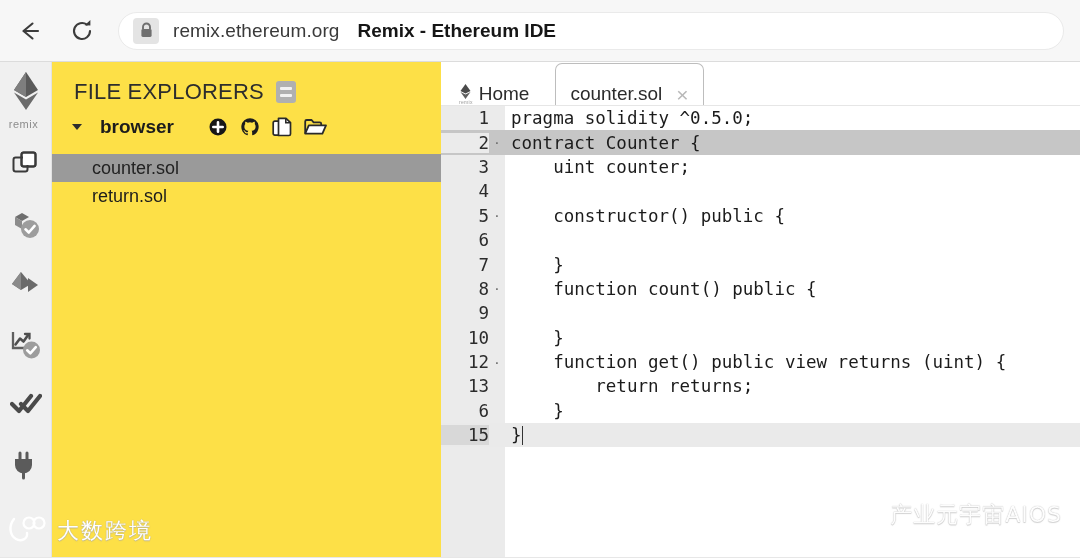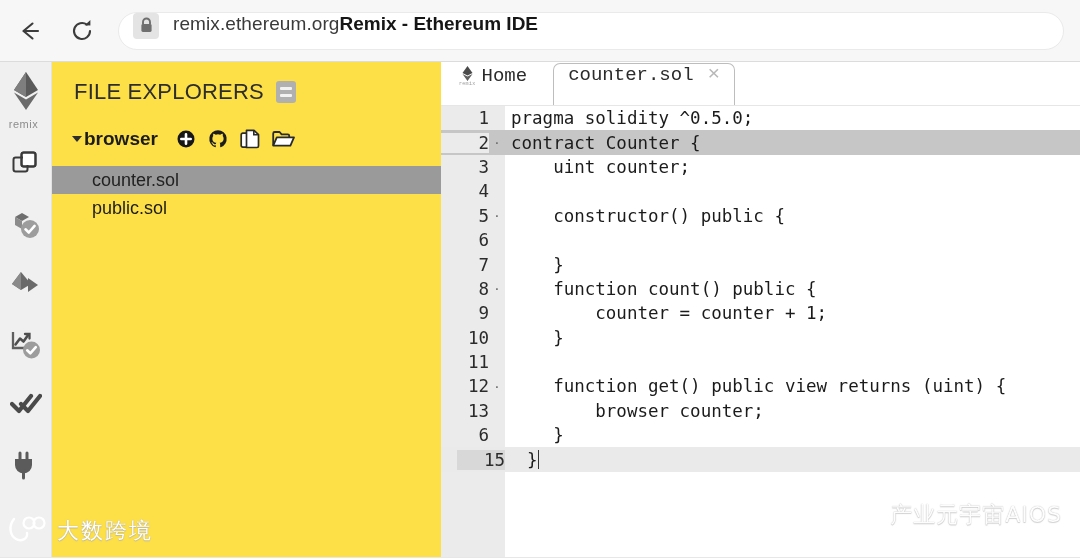--- a/index.html
+++ b/index.html
@@ -20,34 +20,34 @@
   }
   .nav-btn {
     width:44px; height:44px; margin-left:8px;
     display:flex; align-items:center; justify-content:center;
     color:#3c3c3c; cursor:pointer; border-radius:50%;
   }
   .nav-btn svg { display:block; }
   .omnibox {
     margin-left:14px; height:38px; flex:1; margin-right:16px;
     background:#ffffff; border-radius:19px;
-    display:flex; padding:0 14px;
+    display:flex; align-items:center; padding:0 14px;
     border:1px solid #eaeaea;
   }
   .lock-chip {
     width:26px; height:26px; background:#e4e4e4; border-radius:4px;
     display:flex; align-items:center; justify-content:center;
     flex:0 0 auto;
   }
   .url-text {
     margin-left:14px; font-size:19px; color:#3a3a3a; letter-spacing:.1px;
     white-space:nowrap;
   }
   .page-title {
-    margin-left:0; font-size:19px; color:#161616; font-weight:600;
+    margin-left:18px; font-size:19px; color:#161616; font-weight:600;
     white-space:nowrap;
   }
 
   
   .icon-rail {
     position:absolute; left:0; top:62px; width:52px; height:496px;
     background:#f0f0f0;
     border-right:1px solid #e2e2e2;
     display:flex; flex-direction:column; align-items:center;
   }
@@ -81,22 +81,23 @@
     background:#b0b0b0; position:relative; flex:0 0 auto;
   }
   .book-icon::before, .book-icon::after {
     content:""; position:absolute; left:4px; right:4px; height:3px;
     background:#f2f2f2; border-radius:1px;
   }
   .book-icon::before { top:6px; }
   .book-icon::after  { top:13px; }
 
   .tree-row {
-    display:flex; align-items:center; height:30px; margin-top:16px;
+    display:flex; align-items:center; height:30px; margin-top:4px;
     padding-left:20px;
+    gap:16px;
   }
   .caret {
     width:0;height:0;border-left:5px solid transparent;border-right:5px solid transparent;
     border-top:6px solid #2d2d2d; margin-right:2px;
   }
   .tree-label { font-size:19px; color:#1c1c1c; font-weight:700; }
   .tree-actions { display:flex; align-items:center; margin-left:18px; gap:12px; }
   .tree-actions span { cursor:pointer; display:flex; }
 
   .file-list { margin-top:12px; }
@@ -109,22 +110,22 @@
   
   .editor-area {
     position:absolute; left:441px; top:62px; right:0; height:496px;
     background:#ffffff;
   }
   .tabbar {
     height:44px; display:flex; align-items:flex-end;
     border-bottom:1px solid #e6e6e6; background:#fff; padding-left:6px;
   }
   .tab {
-    display:flex; align-items:flex-start; height:40px; padding:0 12px;
-    font-size:19px; color:#2b2b2b; cursor:pointer; gap:6px;font-family:Liberation Mono, monospace;
+    display:flex; align-items:flex-end; height:40px; padding:0 12px;
+    font-size:19px; color:#2b2b2b; cursor:pointer; gap:6px;
   }
   .tab-home-icon { display:flex; flex-direction:column; align-items:center; }
   .tab-home-sub { font-size:5px; color:#9a9a9a; line-height:5px; letter-spacing:.3px; }
   .tab.active {
     border:1px solid #bdbdbd; border-bottom:none;
     border-radius:7px 7px 0 0; background:#fff; height:42px;
     margin-left:14px; padding:0 14px;
   }
   .tab-close { font-size:21px; color:#b8b8b8; margin-left:8px; cursor:pointer; line-height:1; }
 
@@ -143,21 +144,21 @@
     width:48px; text-align:right; color:#2b2b2b; flex:0 0 auto;
     font-size:17.5px;
   }
   .code-line .fold {
     width:16px; text-align:center; color:#6e6e6e; flex:0 0 auto; font-size:13px;
   }
   .code-line .txt { padding-left:6px;text-align:right; }
   .code-line.hl-strong { background:#c6c6c6; }
   .code-line.hl-strong .ln { background:#ebebeb; }
   .code-line.hl-soft { background:#eaeaea; }
-  .code-line.hl-soft .ln { background:#d8d8d8;margin-left:16px; }
+  .code-line.hl-soft .ln { background:#d8d8d8; }
   .cursor {
     display:inline-block; width:1.5px; height:19px; background:#333;
     vertical-align:-4px;
   }
 
   
   .wm {
     position:absolute; display:flex; align-items:center; gap:9px;
     pointer-events:none; user-select:none;
   }
@@ -328,21 +329,21 @@
           </svg>
         </span>
       </span>
     </div>
 
     <div class="file-list">
       <div class="file-row selected">
         <span>counter.sol</span>
       </div>
       <div class="file-row">
-        <span>public.sol</span>
+        <span>return.sol</span>
       </div>
     </div>
   </div>
 
   <div class="editor-area">
 
     <div class="tabbar">
       <div class="tab">
         <span class="tab-home-icon">
           <svg width="13" height="17" viewBox="0 0 13 17">
@@ -397,41 +398,35 @@
         <span class="txt">    }</span>
       </div>
       <div class="code-line">
         <span class="ln">8</span>
         <span class="fold">·</span>
         <span class="txt">    function count() public {</span>
       </div>
       <div class="code-line">
         <span class="ln">9</span>
         <span class="fold"></span>
-        <span class="txt">        counter = counter + 1;</span>
       </div>
       <div class="code-line">
         <span class="ln">10</span>
         <span class="fold"></span>
         <span class="txt">    }</span>
-      </div>
-      <div class="code-line">
-        <span class="ln">11</span>
-        <span class="fold"></span>
-        <span class="txt"></span>
       </div>
       <div class="code-line">
         <span class="ln">12</span>
         <span class="fold">·</span>
         <span class="txt">    function get() public view returns (uint) {</span>
       </div>
       <div class="code-line">
         <span class="ln">13</span>
         <span class="fold"></span>
-        <span class="txt">        browser counter;</span>
+        <span class="txt">        return returns;</span>
       </div>
       <div class="code-line">
         <span class="ln">6</span>
         <span class="fold"></span>
         <span class="txt">    }</span>
       </div>
       <div class="code-line hl-soft">
         <span class="ln">15</span>
         <span class="fold"></span>
         <span class="txt">}</span><span class="cursor"></span>

